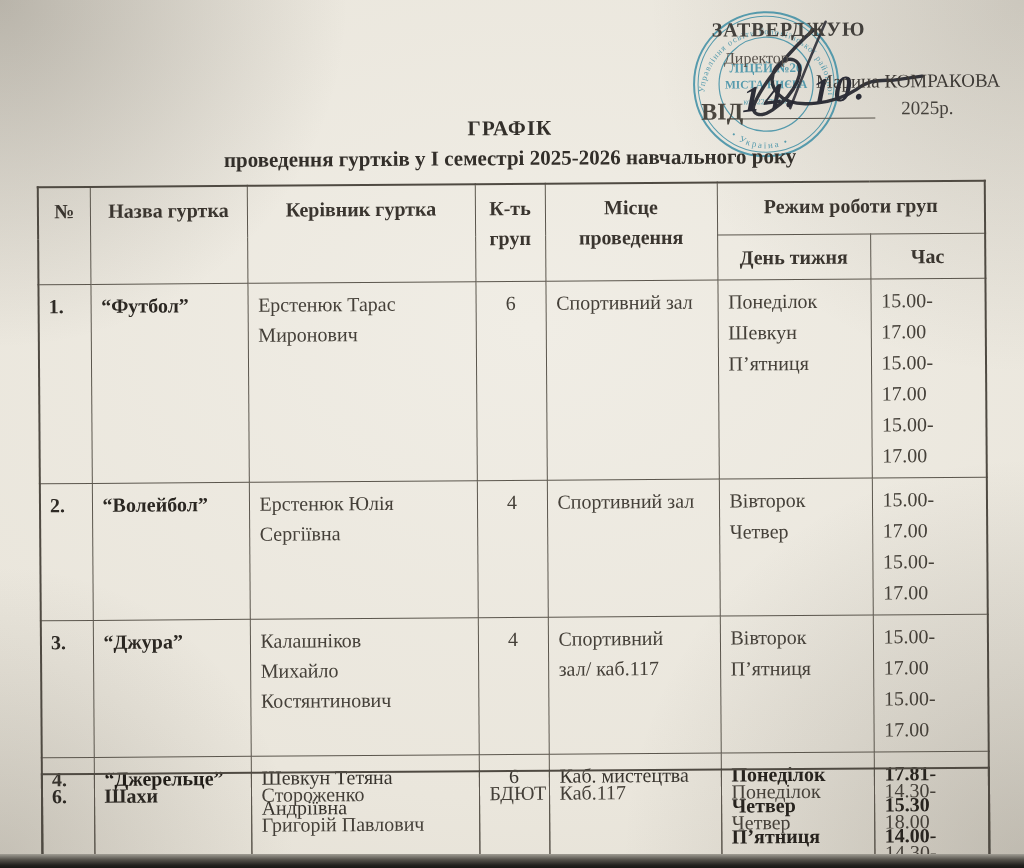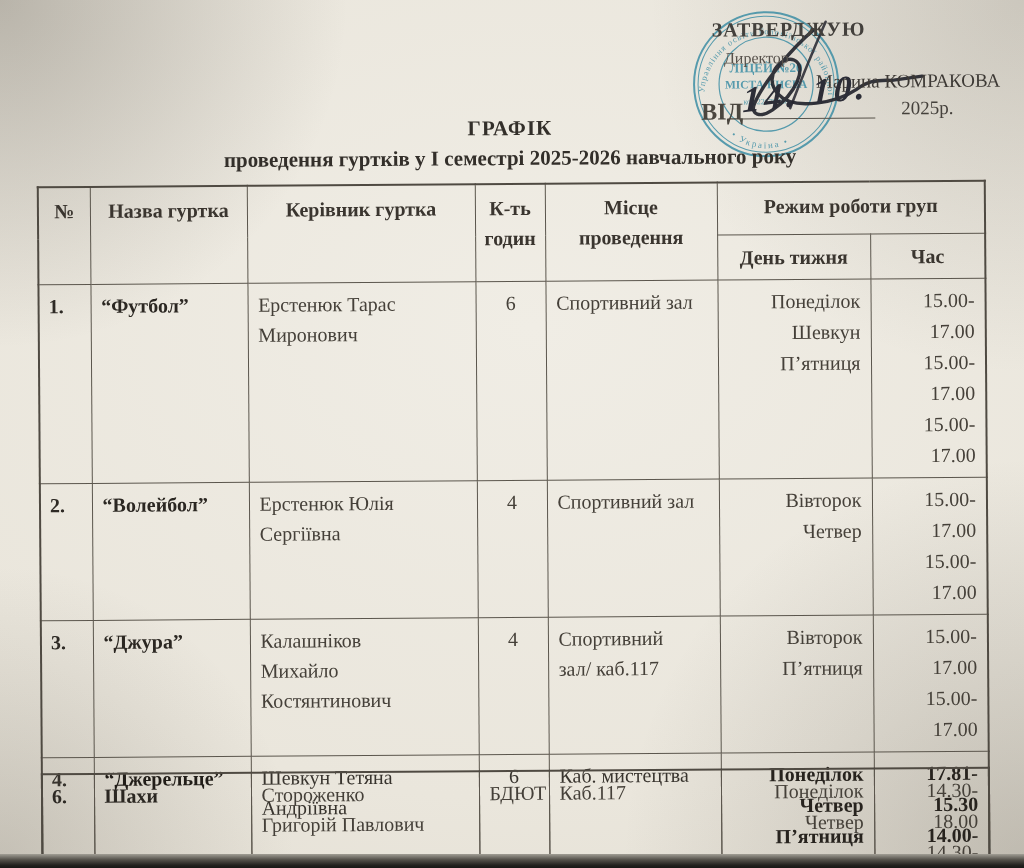--- a/index.html
+++ b/index.html
@@ -63,21 +63,21 @@
   .col-hours{width:70px;} .col-place{width:172px;} .col-day{width:153px;} .col-time{width:115px;}
   #main-body tr:nth-child(1){height:106px;}
   #main-body tr:nth-child(2){height:85px;}
   #main-body tr:nth-child(3){height:104px;}
   #main-body tr:nth-child(4){height:100px;}
   #main-body tr:nth-child(5){height:72px;}
   #extra-body tr{height:72px;}
   td.c-num{font-weight:bold;color:#2e2a25;padding-left:9px;}
   td.c-name{font-weight:bold;color:#2b2722;}
   td.c-hours{text-align:center;}
-  td.c-days div,td.c-times div{line-height:1.55;text-align:right;}
+  td.c-days div,td.c-times div{line-height:1.55;}
   tr.emph td{color:#38342e;}
   tr.emph td.c-days,tr.emph td.c-times{font-weight:bold;color:#27231e;}
   tr.emph td.c-name{color:#211d18;}
 </style>
 </head>
 <body>
 
 <div class="paper">
   <div class="content">
 
@@ -124,21 +124,21 @@
         <col class="col-hours">
           <col class="col-place">
           <col class="col-day">
           <col class="col-time">
       </colgroup>
       <thead>
         <tr>
           <th rowspan="2">№</th>
           <th rowspan="2">Назва гуртка</th>
           <th rowspan="2">Керівник гуртка</th>
-          <th rowspan="2">К-ть годин</th>
+          <th rowspan="2">К-ть груп</th>
           <th rowspan="2">Місце проведення</th>
           <th colspan="2">Режим роботи груп</th>
         </tr>
         <tr>
           <th>День тижня</th>
           <th>Час</th>
         </tr>
       </thead>
       <tbody id="main-body">
           <tr>

